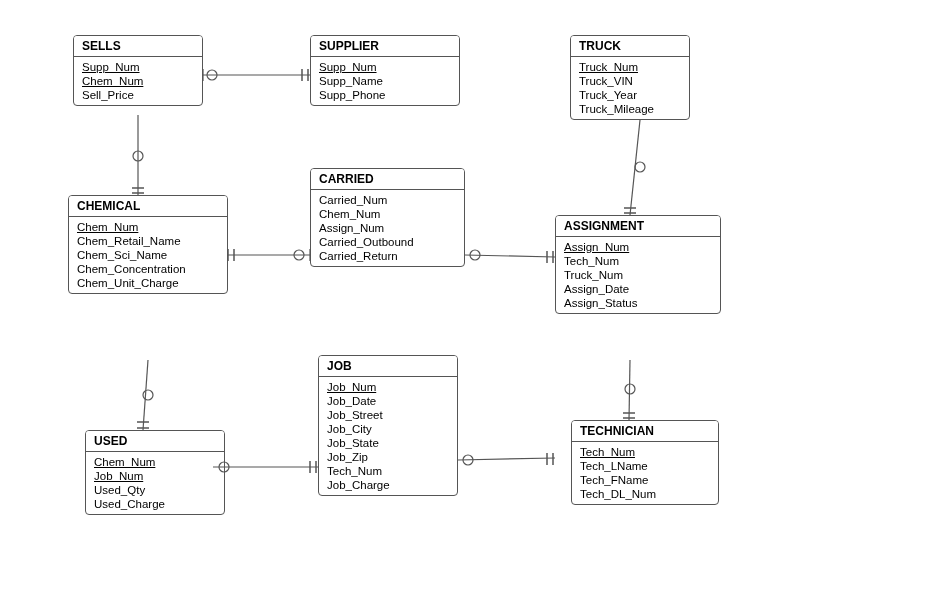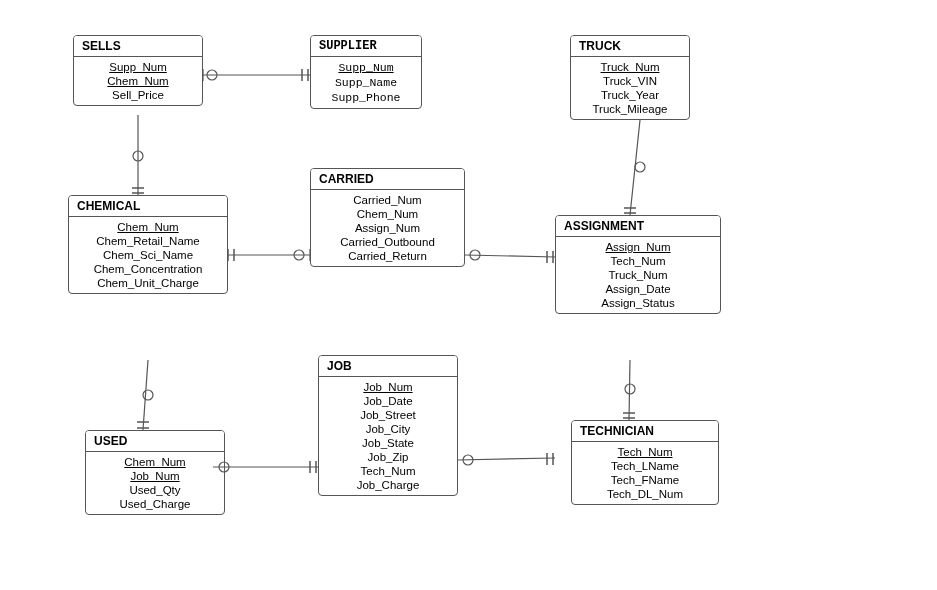--- a/index.html
+++ b/index.html
@@ -34,39 +34,38 @@
       padding: 3px 8px;
       font-size: 12px;
     }
     .er-table-body {
       padding: 3px 8px;
     }
     .er-field {
       padding: 1px 0;
       font-size: 11.5px;
       white-space: nowrap;
-      text-align: center;
     }
     .er-field.pk {
       text-decoration: underline;
     }
   </style>
 </head>
 <body>
 
 <div class="er-table" style="left:73px;top:35px;width:130px;">
   <div class="er-table-header">SELLS</div>
   <div class="er-table-body">
     <div class="er-field pk">Supp_Num</div>
     <div class="er-field pk">Chem_Num</div>
     <div class="er-field">Sell_Price</div>
   </div>
 </div>
 
-<div class="er-table" style="left:310px;top:35px;width:112px;font-family:Liberation Mono, monospace;">
+<div class="er-table" style="left:310px;top:35px;width:150px;">
   <div class="er-table-header">SUPPLIER</div>
   <div class="er-table-body">
     <div class="er-field pk">Supp_Num</div>
     <div class="er-field">Supp_Name</div>
     <div class="er-field">Supp_Phone</div>
   </div>
 </div>
 
 <div class="er-table" style="left:570px;top:35px;width:120px;">
   <div class="er-table-header">TRUCK</div>

